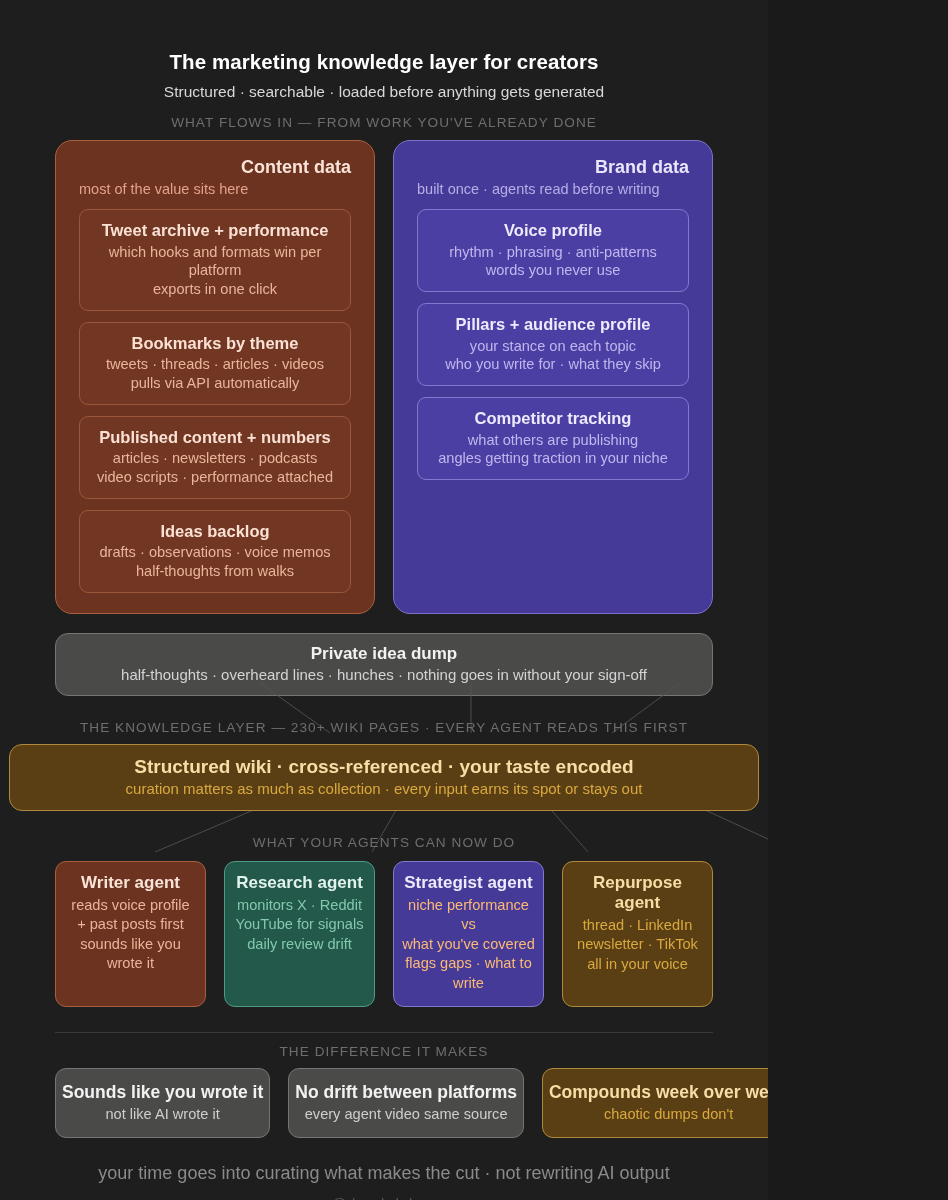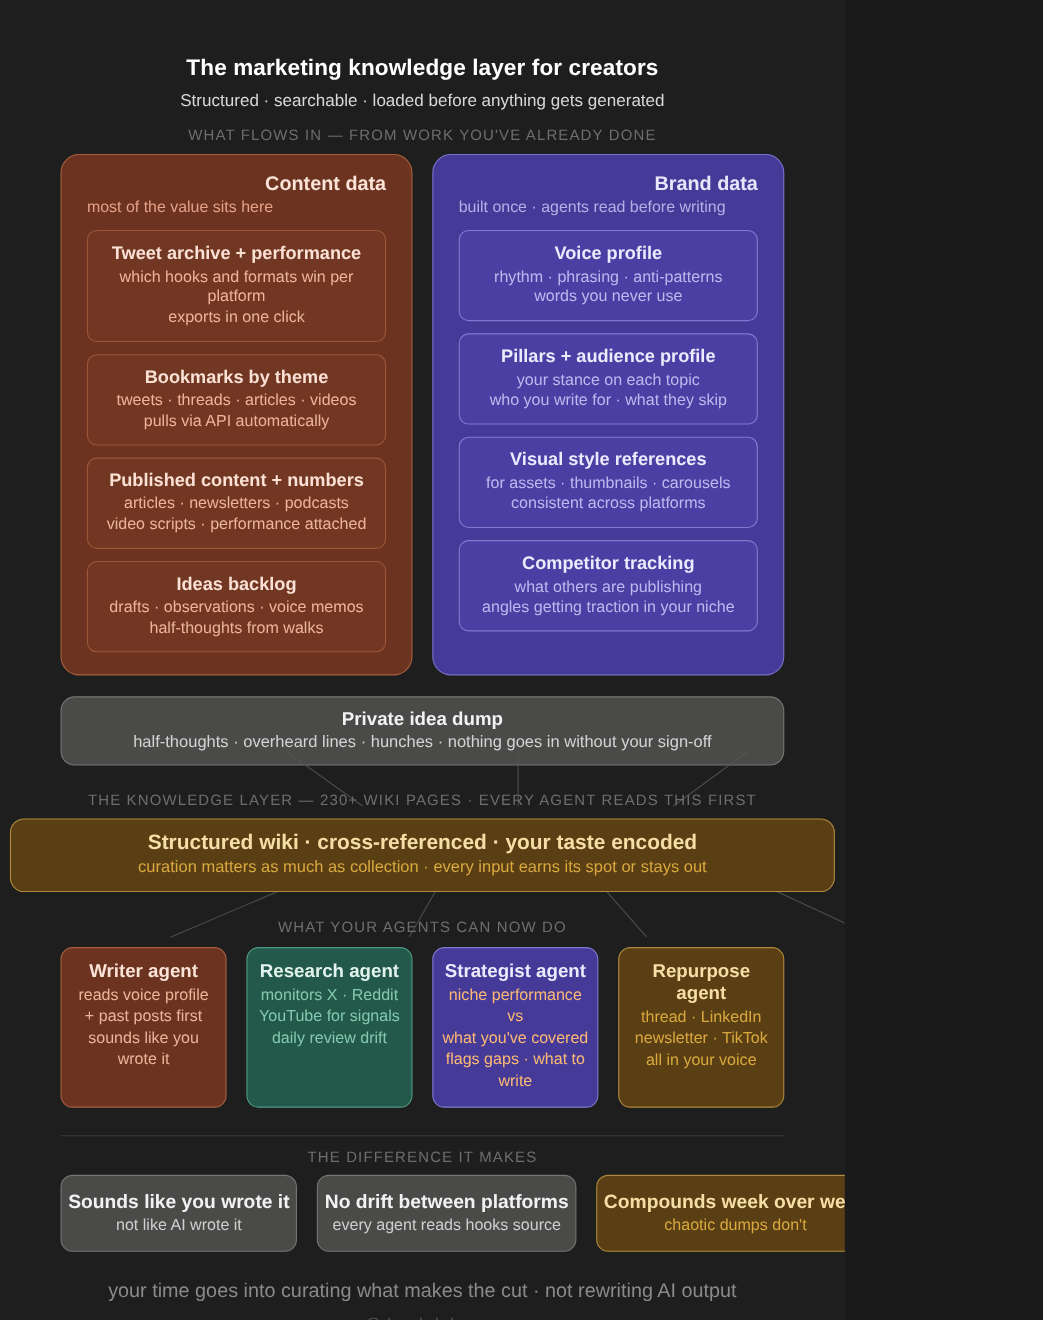--- a/index.html
+++ b/index.html
@@ -330,25 +330,20 @@
         <div class="sc-line">rhythm · phrasing · anti-patterns</div>
         <div class="sc-line">words you never use</div>
       </div>
 
       <div class="subcard">
         <div class="sc-title">Pillars + audience profile</div>
         <div class="sc-line">your stance on each topic</div>
         <div class="sc-line">who you write for · what they skip</div>
       </div>
 
-      <div class="subcard">
-        <div class="sc-title">Visual style references</div>
-        <div class="sc-line">for assets · thumbnails · carousels</div>
-        <div class="sc-line">consistent across platforms</div>
-      </div>
 
       <div class="subcard">
         <div class="sc-title">Competitor tracking</div>
         <div class="sc-line">what others are publishing</div>
         <div class="sc-line">angles getting traction in your niche</div>
       </div>
     </div>
   </div>
 
   <div class="dump">
@@ -396,21 +391,21 @@
 
   <div class="divider"></div>
   <div class="diff-label">THE DIFFERENCE IT MAKES</div>
   <div class="diffs">
     <div class="diff neutral">
       <div class="diff-title">Sounds like you wrote it</div>
       <div class="diff-sub">not like AI wrote it</div>
     </div>
     <div class="diff neutral">
       <div class="diff-title">No drift between platforms</div>
-      <div class="diff-sub">every agent reads hooks source</div>
+      <div class="diff-sub">every agent video same source</div>
     </div>
     <div class="diff gold">
       <div class="diff-title">Compounds week over week</div>
       <div class="diff-sub">chaotic dumps don't</div>
     </div>
   </div>
 
   <div class="foot1">your time goes into curating what makes the cut · not rewriting AI output</div>
   <div class="handle">@shannholmberg</div>
 

